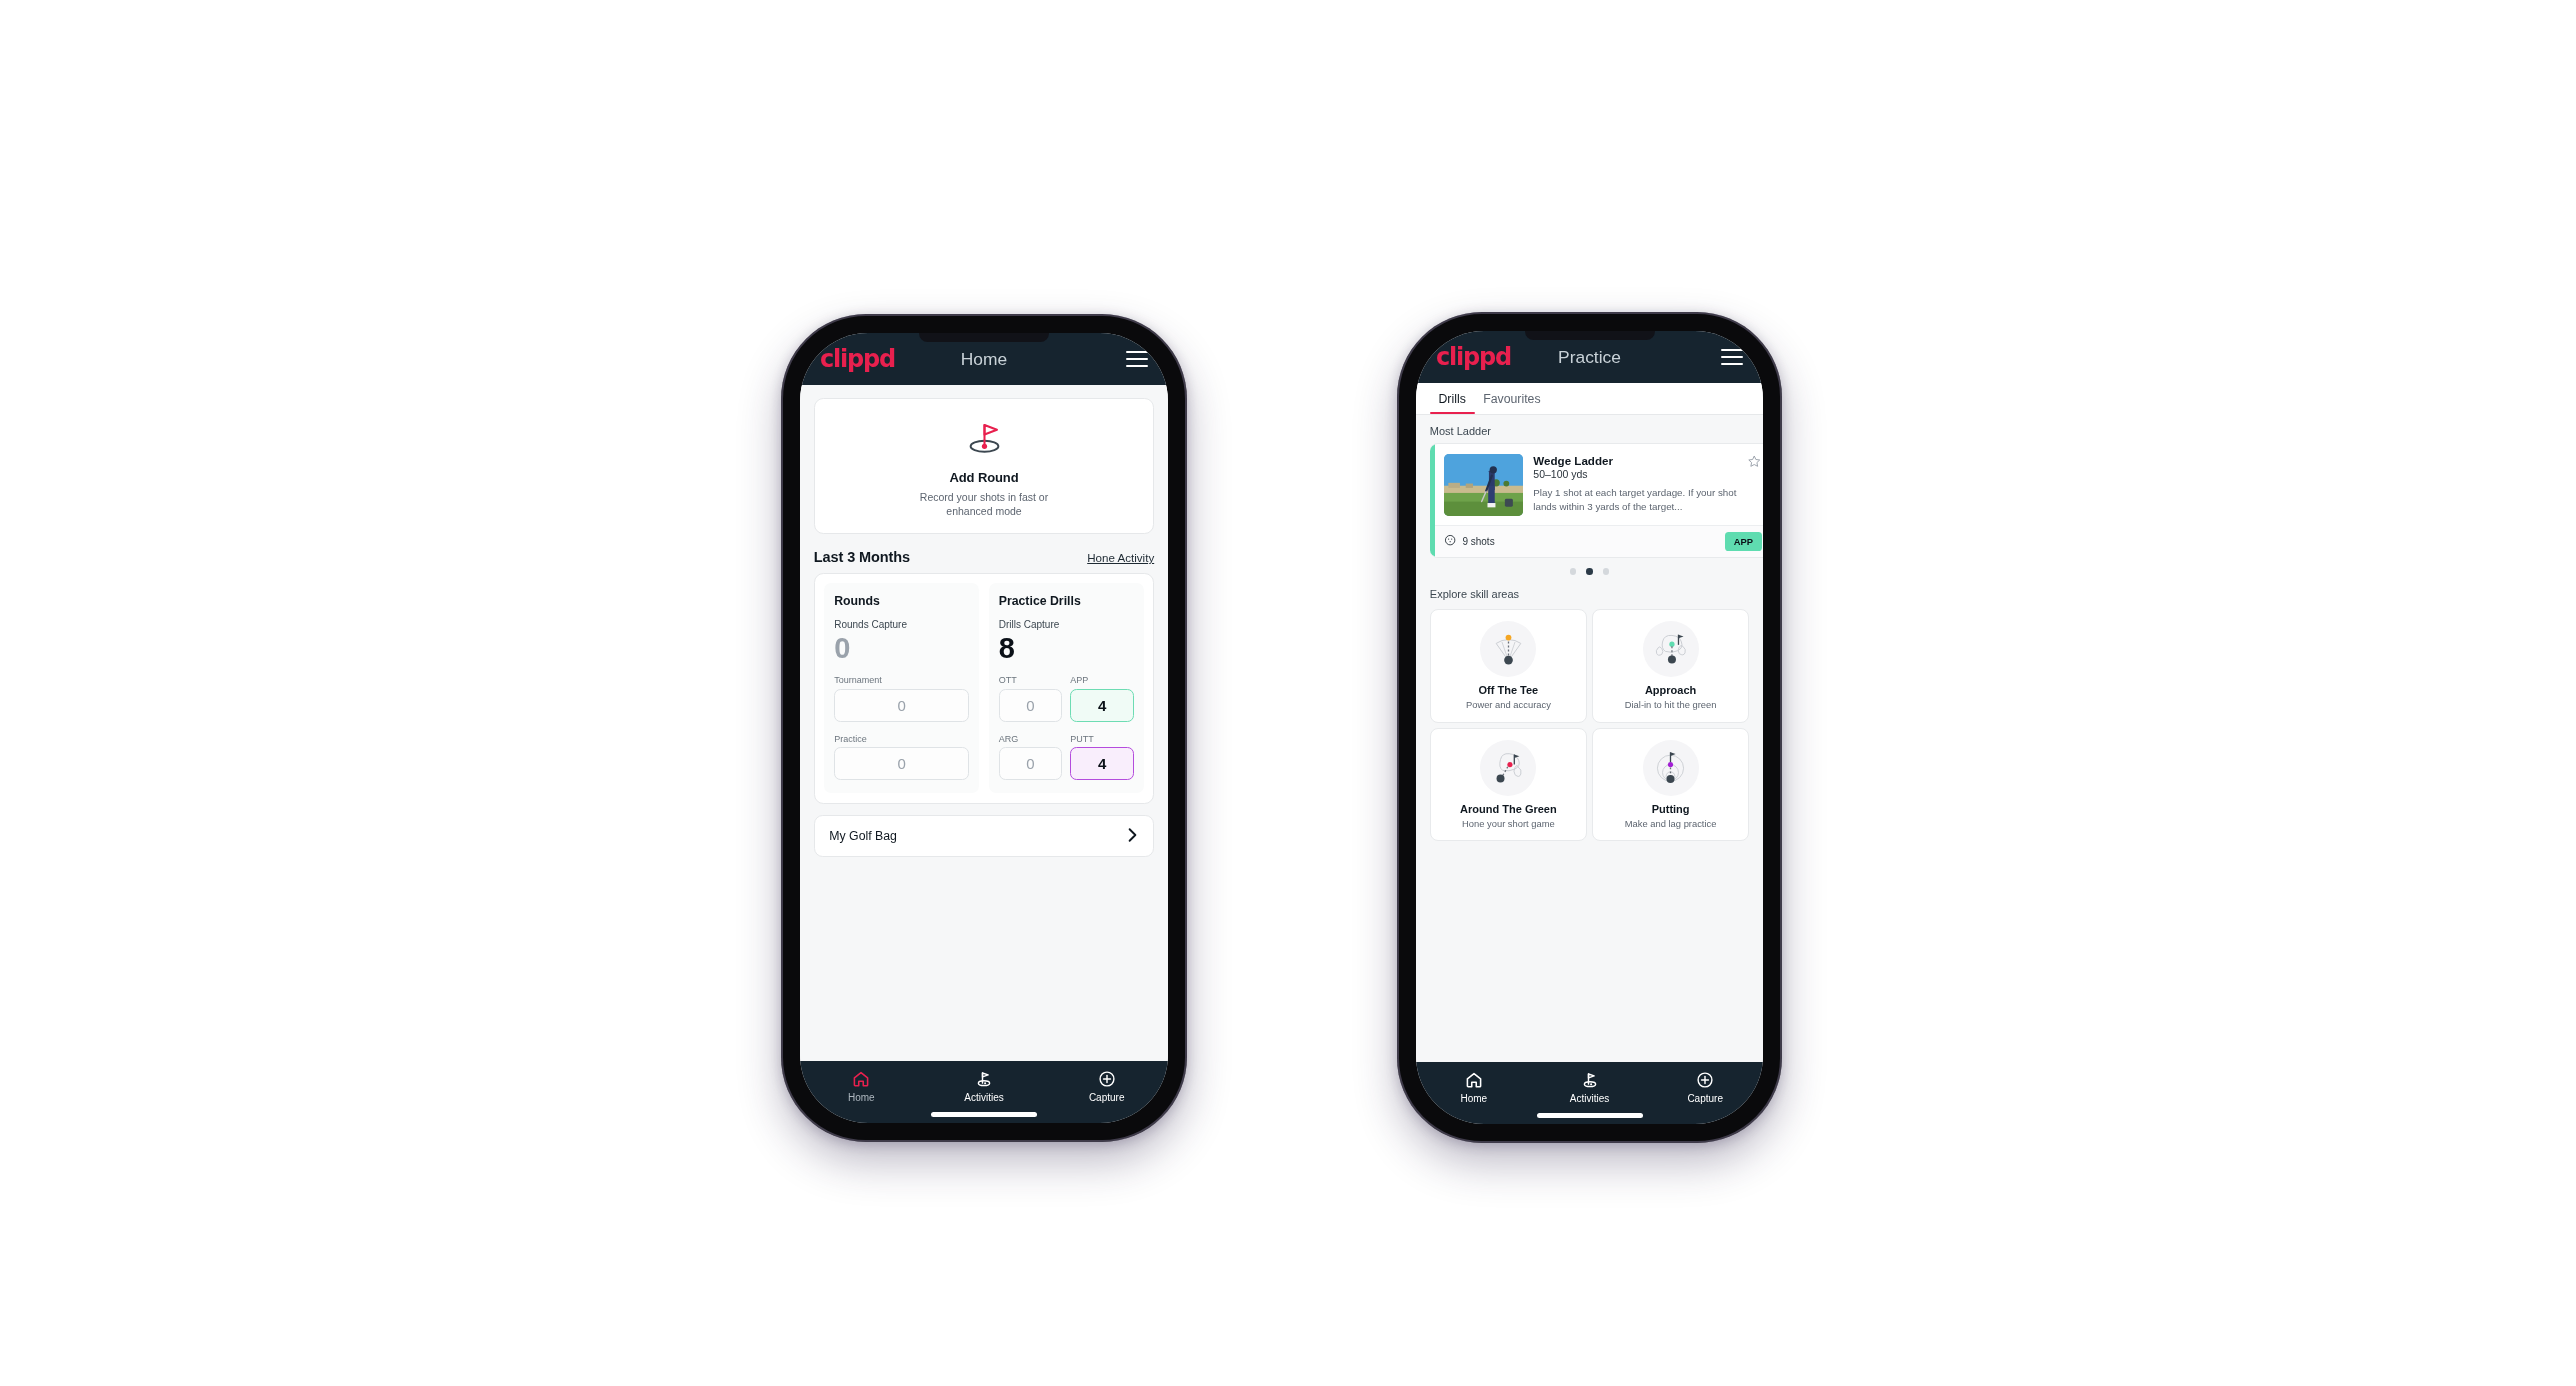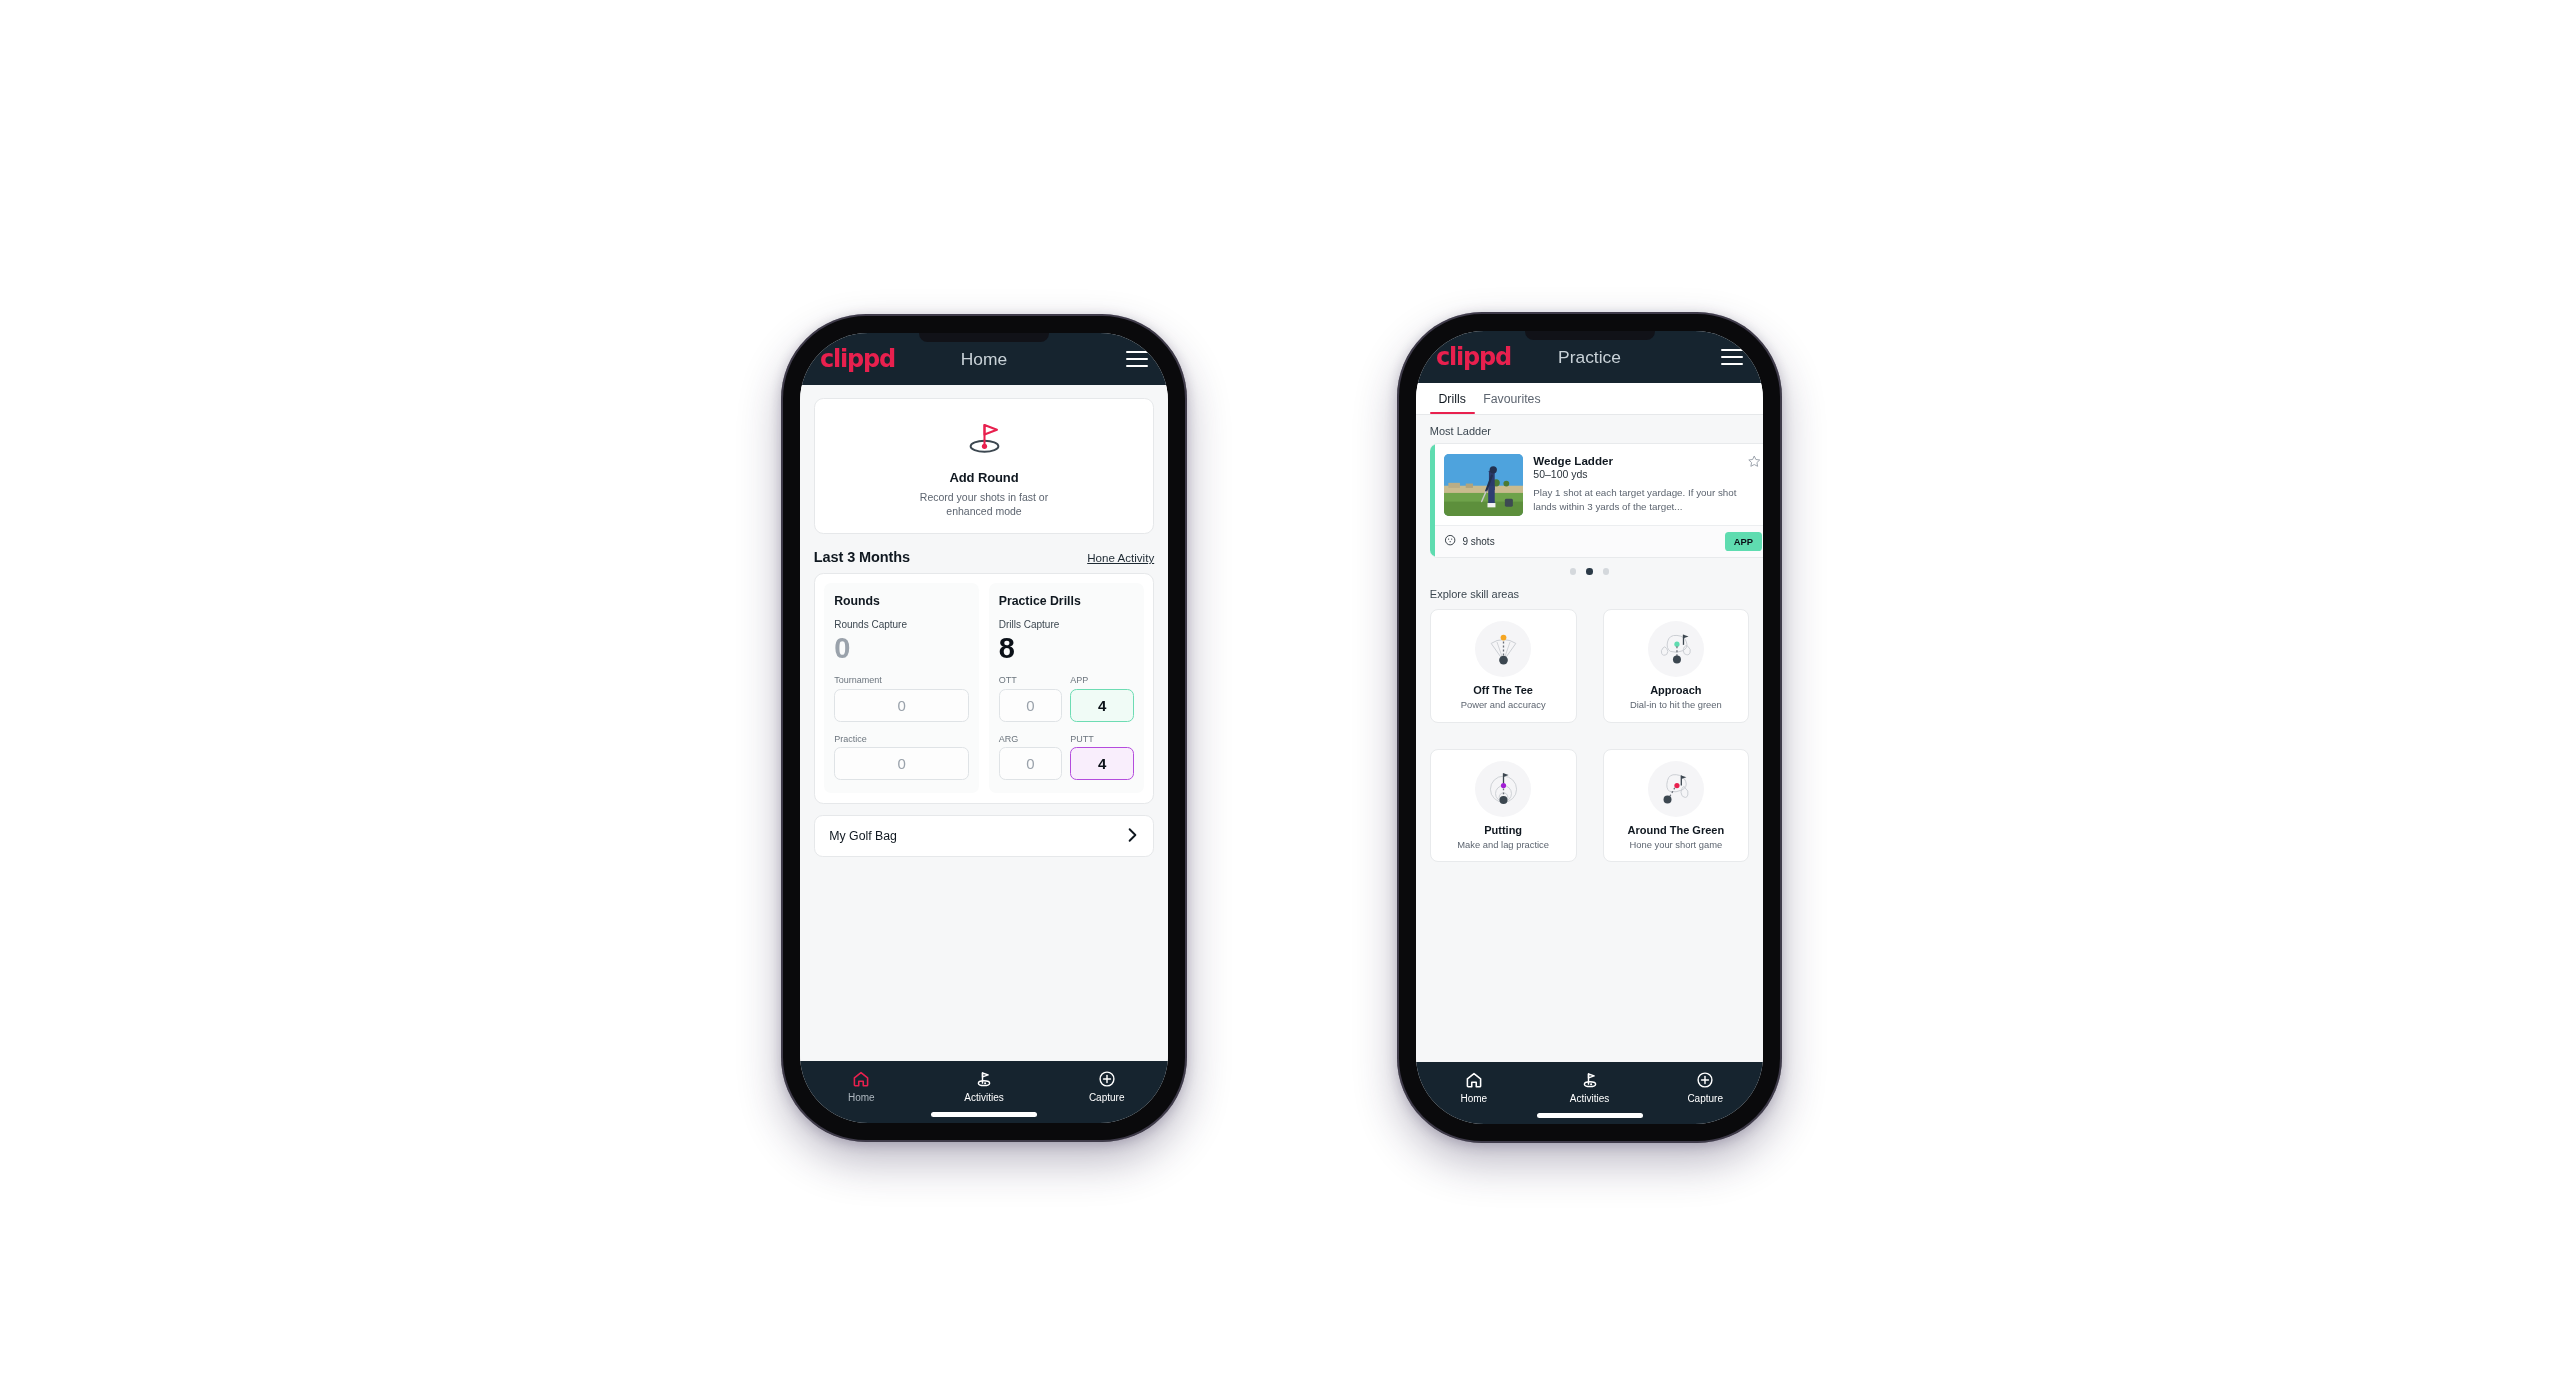--- a/index.html
+++ b/index.html
@@ -257,21 +257,21 @@
     background: #a21fd4;
     border-radius: 2.9px 0 0 2.9px;
   }
   .dots { display: flex; gap: 10px; justify-content: center; padding: 10px 0 2.9px; }
   .dot { width: 6.5px; height: 6.5px; border-radius: 50%; background: #d4d8dc; }
   .dot.active { background: #2b3a47; }
 
   
   .skill-grid {
     display: grid; grid-template-columns: 1fr 1fr;
-    gap: 26px; padding: 2.9px 13.8px 0;
+    gap: 5px; padding: 2.9px 13.8px 0;
   }
   .skill-card {
     background: #ffffff;
     border: 0.7px solid #e8eaec;
     border-radius: 8px;
     padding: 11px 5.8px 11.6px;
     display: flex; flex-direction: column; align-items: center;
     min-height: 103px;
   }
   .skill-ill {
@@ -536,49 +536,49 @@
                 <circle cx="33" cy="46" r="5.5" fill="#3c4750"></circle>
               </svg>
             </div>
             <div class="skill-title">Approach</div>
             <div class="skill-sub">Dial-in to hit the green</div>
           </div>
 
           <div class="skill-card">
             <div class="skill-ill">
               <svg width="45" height="45" viewBox="0 0 62 62">
+                <path d="M20 20 q2-9 12-8 t13 9 q3 8-5 12 t-17 2 q-6-4-3-15 Z" fill="none" stroke="#c9ccd1" stroke-width="1.3"></path>
+                <path d="M44 30 q6 4 4 10 t-8 1 q-3-5 0-10 t4-1 Z" fill="none" stroke="#c9ccd1" stroke-width="1.3"></path>
+                <line x1="39" y1="13" x2="39" y2="27" stroke="#3c4750" stroke-width="1.8"></line>
+                <path d="M39 13 L46 15.5 L39 18 Z" fill="#3c4750"></path>
+                <circle cx="33" cy="27" r="3.6" fill="#e8204e"></circle>
+                <line x1="30" y1="30" x2="22" y2="44" stroke="#6b7079" stroke-width="1.8" stroke-dasharray="2.5 3"></line>
+                <circle cx="20" cy="46" r="5.5" fill="#3c4750"></circle>
+              </svg>
+            </div>
+            <div class="skill-title">Around The Green</div>
+            <div class="skill-sub">Hone your short game</div>
+          </div>
+
+          <div class="skill-card">
+            <div class="skill-ill">
+              <svg width="45" height="45" viewBox="0 0 62 62">
                 <circle cx="31" cy="32" r="18" fill="none" stroke="#c9ccd1" stroke-width="1.2"></circle>
                 <circle cx="31" cy="38" r="11" fill="none" stroke="#c9ccd1" stroke-width="1.2"></circle>
                 <circle cx="31" cy="43" r="6" fill="none" stroke="#c9ccd1" stroke-width="1.2"></circle>
                 <line x1="31" y1="10" x2="31" y2="24" stroke="#3c4750" stroke-width="1.8"></line>
                 <path d="M31 10 L38 12.5 L31 15 Z" fill="#3c4750"></path>
                 <circle cx="31" cy="27" r="3.6" fill="#a21fd4"></circle>
                 <line x1="31" y1="31" x2="31" y2="44" stroke="#6b7079" stroke-width="1.8" stroke-dasharray="2.5 3"></line>
                 <circle cx="31" cy="47" r="5.5" fill="#3c4750"></circle>
               </svg>
             </div>
             <div class="skill-title">Putting</div>
             <div class="skill-sub">Make and lag practice</div>
           </div>
-
-          <div class="skill-card">
-            <div class="skill-ill">
-              <svg width="45" height="45" viewBox="0 0 62 62">
-                <path d="M20 20 q2-9 12-8 t13 9 q3 8-5 12 t-17 2 q-6-4-3-15 Z" fill="none" stroke="#c9ccd1" stroke-width="1.3"></path>
-                <path d="M44 30 q6 4 4 10 t-8 1 q-3-5 0-10 t4-1 Z" fill="none" stroke="#c9ccd1" stroke-width="1.3"></path>
-                <line x1="39" y1="13" x2="39" y2="27" stroke="#3c4750" stroke-width="1.8"></line>
-                <path d="M39 13 L46 15.5 L39 18 Z" fill="#3c4750"></path>
-                <circle cx="33" cy="27" r="3.6" fill="#e8204e"></circle>
-                <line x1="30" y1="30" x2="22" y2="44" stroke="#6b7079" stroke-width="1.8" stroke-dasharray="2.5 3"></line>
-                <circle cx="20" cy="46" r="5.5" fill="#3c4750"></circle>
-              </svg>
-            </div>
-            <div class="skill-title">Around The Green</div>
-            <div class="skill-sub">Hone your short game</div>
-          </div>
         </div>
       </div>
 
       <div class="bottomnav">
         <div class="nav-item">
           <div class="nav-icon">
             <svg width="18" height="18" viewBox="0 0 24 24">
               <path d="M3.2 10.4 L12 3.4 L20.8 10.4 V20 a1 1 0 0 1-1 1 H15 v-6 H9 v6 H4.2 a1 1 0 0 1-1-1 Z" fill="none" stroke="#ffffff" stroke-width="2.1" stroke-linejoin="round"></path>
             </svg>
           </div>

